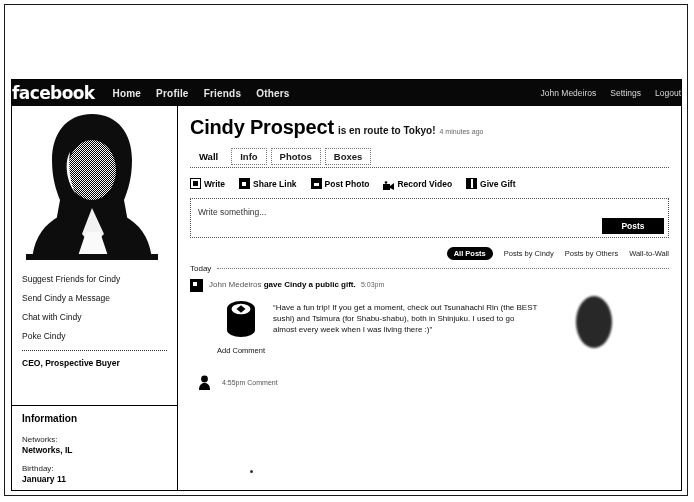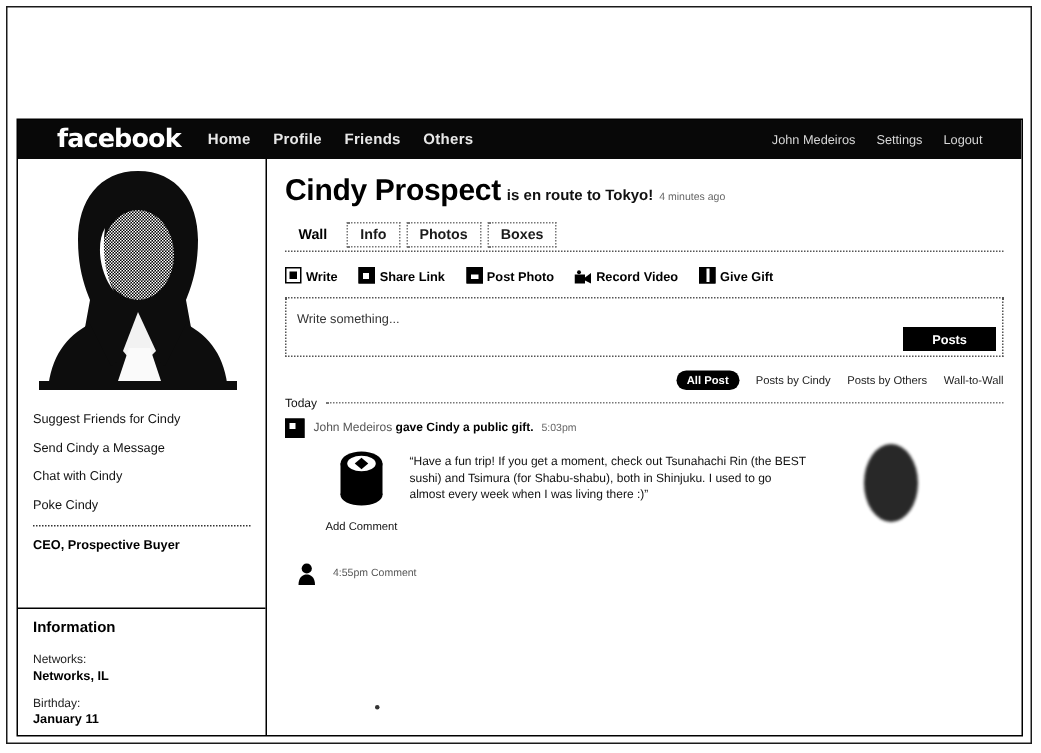--- a/index.html
+++ b/index.html
@@ -42,21 +42,21 @@
   }
 
   
   #navbar {
     position: relative;
     height: 26px;
     background: #080808;
     color: #ffffff;
     display: flex;
     align-items: center;
-    padding: 0 26px;
+    padding: 0 0;
     box-sizing: border-box;
   }
   #logo {
     font-family: "DejaVu Sans", sans-serif;
     font-weight: bold;
     font-size: 17px;
     letter-spacing: -0.6px;
     color: #fff;
     margin-right: 18px;
     line-height: 1;
@@ -513,21 +513,21 @@
             <span class="action-label">Give Gift</span>
           </div>
         </div>
 
         <div id="composer">
           <div id="composer-input">Write something...</div>
           <div id="post-btn">Posts</div>
         </div>
 
         <div id="filters">
-          <div class="filter active">All Post</div>
+          <div class="filter active">All Posts</div>
           <div class="filter">Posts by Cindy</div>
           <div class="filter">Posts by Others</div>
           <div class="filter">Wall-to-Wall</div>
         </div>
 
         <div id="today-row">
           <div id="today-label">Today</div>
           <div id="today-rule"></div>
         </div>
 

